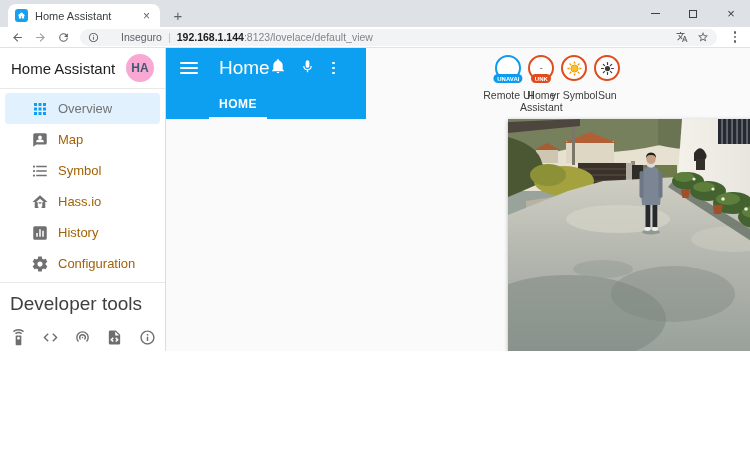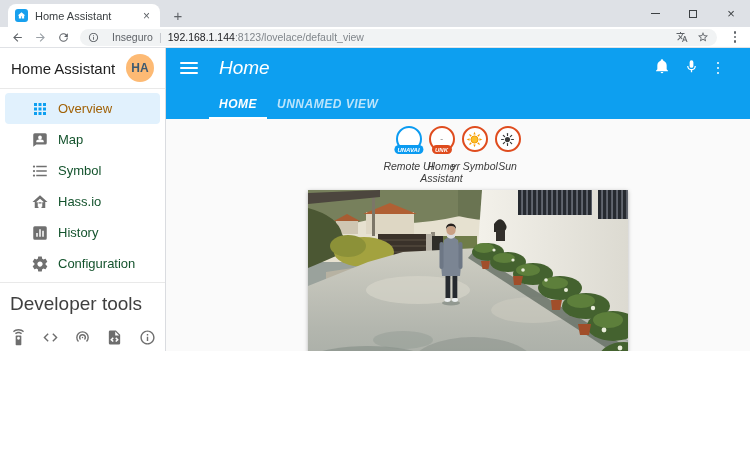--- a/index.html
+++ b/index.html
@@ -22,52 +22,52 @@
   .glyph-max { width:8px; height:8px; border:1.2px solid #3c4043; display:block; }
   .glyph-close { font-size:13px; line-height:1; }
 
   .toolbar { position:absolute; top:27px; left:0; right:0; height:21px; background:#fff;
              border-bottom:1px solid #e0e2e6; display:flex; align-items:center; padding:0 9px; }
   .tb-icon { display:flex; align-items:center; justify-content:center; width:16px; height:16px; margin-right:7px; }
   .tb-icon svg { fill:#5f6368; }
   .tb-icon.dim svg { fill:#9aa0a6; }
   .omnibox { flex:1; height:17px; background:#f1f3f4; border-radius:9px; display:flex;
              align-items:center; padding:0 8px; margin:0 12px 0 2px; font-size:10.5px; color:#5f6368; min-width:0; }
-  .sec-label { margin-left:13px; }
+  .sec-label { margin-left:22px; }
   .url-sep { color:#c0c4c9; margin:0 6px; font-size:11px; }
-  .url-host { color:#202124; font-weight:400; }
+  .url-host { color:#202124; font-weight:700; }
   .url-path { color:#80868b; }
   .omni-spacer { flex:1; }
   .omni-icon { display:flex; margin-left:9px; }
   .omni-icon svg { fill:#5f6368; }
   .browser-menu { display:flex; flex-direction:column; gap:2px; align-items:center; width:12px; }
   .browser-menu i, .header-dots i { width:2.5px; height:2.5px; border-radius:50%; background:#5f6368; }
 
   
   .app { position:absolute; top:48px; left:0; right:0; bottom:0; display:flex; }
 
   .sidebar { width:166px; flex:none; background:#fff; border-right:1px solid #dadce0; display:flex; flex-direction:column; }
   .sb-header { height:41px; flex:none; display:flex; align-items:center; padding:0 11px; border-bottom:1px solid #e9e9e9; }
   .sb-title { flex:1; font-size:15px; color:#212121; }
-  .avatar { width:28px; height:28px; border-radius:50%; background:#fdba74; color:#3d5a70;
+  .avatar { width:28px; height:28px; border-radius:50%; background:#f9a8d4; color:#3d5a70;
             font-size:12px; font-weight:700; display:flex; align-items:center; justify-content:center; }
   .nav { padding:4px 5px 3px; }
   .nav-item { height:31px; display:flex; align-items:center; border-radius:4px; padding-left:26px; }
   .nav-item svg { width:18px; height:18px; fill:#707070; flex:none; }
-  .nav-label { margin-left:9px; font-size:13px; font-weight:500; color:#14532d; }
+  .nav-label { margin-left:9px; font-size:13px; font-weight:500; color:#a16207; }
   .nav-item.active { background:#e1f1fd; }
   .nav-item.active svg { fill:#0d9ff0; }
-  .nav-item.active .nav-label { color:#a16207; }
+  .nav-item.active .nav-label { color:#737373; }
   .sb-divider { border-top:1px solid #e9e9e9; }
   .dev-label { margin:10px 0 0 10px; font-size:19px; color:#3f3f3f; }
   .dev-icons { display:flex; justify-content:space-between; padding:0 7px; margin-top:11px; }
   .dev-icon { width:22px; height:22px; display:flex; align-items:center; justify-content:center; }
   .dev-icon svg { fill:#6e6e6e; }
 
-  .main { flex:1; min-width:0; display:flex; flex-direction:column; background:#fafafa;font-style:italic; }
+  .main { flex:1; min-width:0; display:flex; background:#fafafa; }
   .app-header { height:71px; flex:none; background:#0d9ff0; }
   .topbar { height:40px; display:flex; align-items:center; padding-left:14px; }
   .hamburger { width:18px; display:flex; flex-direction:column; gap:3px; }
   .hamburger span { height:2px; background:#fff; border-radius:1px; }
   .page-title { margin-left:21px; font-size:19px; color:#fff; font-weight:400; }
   .header-icons { margin-left:auto; display:flex; align-items:center; gap:14px; padding-right:27px; }
   .header-icons svg { fill:#fff; }
   .header-dots { display:flex; flex-direction:column; gap:2.5px; align-items:center; width:10px; }
   .header-dots i { background:#fff; }
   .view-tabs { display:flex; margin-left:43px; height:31px; }
@@ -264,21 +264,20 @@
             </span>
             <span class="header-dots">
                 <i></i>
                 <i></i>
                 <i></i>
               </span>
           </span>
         </div>
         <div class="view-tabs">
           <div class="view-tab active">HOME</div>
-          <div class="view-tab">UNNAMED VIEW</div>
         </div>
       </div>
 
       <div class="content">
         <div class="badges">
           <div class="badge">
             <span class="badge-circle badge-blue">
               <span class="badge-pill pill-blue">UNAVAI</span>
             </span>
             <span class="badge-label">Remote UI</span>

